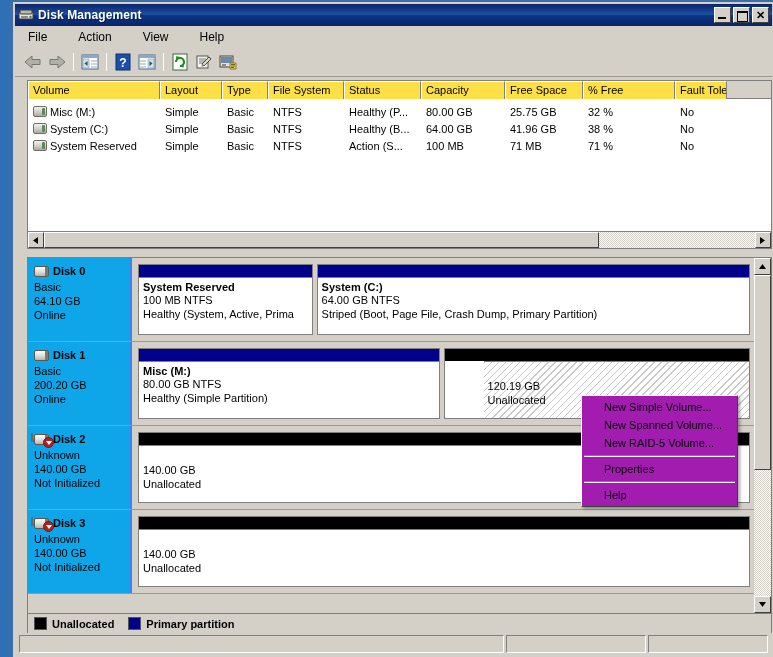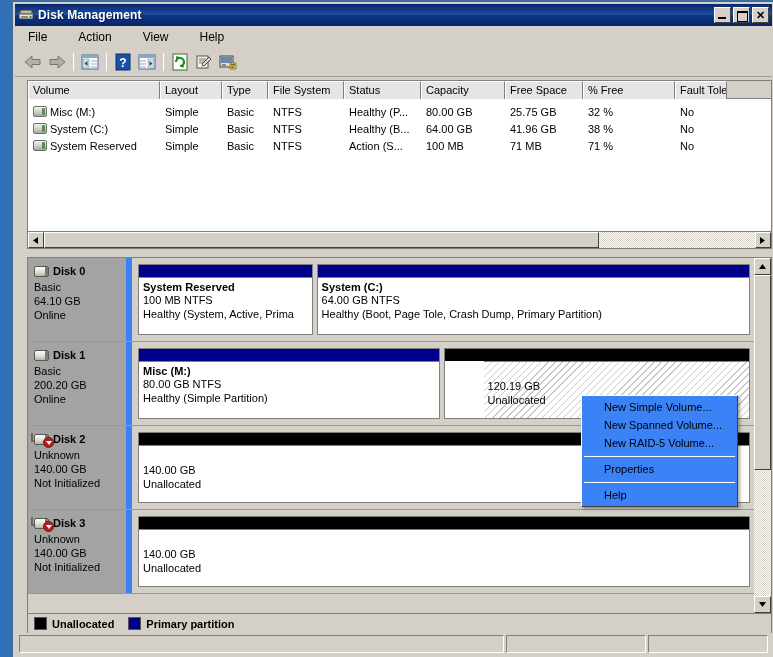--- a/index.html
+++ b/index.html
@@ -93,21 +93,21 @@
     display: flex; height: 18px;
     background: #d4d0c8;
     border-bottom: 1px solid #808080;
   }
   .vh {
     font-size: 11px; color: #000;
     padding: 2px 10px 0 4px;
     border-right: 1px solid #808080;
     border-top: 1px solid #fff;
     border-left: 1px solid #fff;
-    background: #e5e5e5;
+    background: #fde047;
     overflow: hidden; white-space: nowrap;
     flex: 0 0 auto;
     box-sizing: border-box;
     height: 18px;
   }
   .vrow { display: flex; height: 17px; align-items: center; }
   .vc {
     font-size: 11px; color: #000; padding-left: 5px;
     white-space: nowrap; overflow: hidden; flex: 0 0 auto;
   }
@@ -162,23 +162,23 @@
   }
   .disk-row {
     position: relative;
     height: 84px;
     border-bottom: 1px solid #9a9a92;
     display: flex;
     background: #d4d0c8;
   }
   .disk-info {
     width: 104px; flex: 0 0 104px;
-    border-right: 6px solid #3b82f6;
+    border-right: 2px solid #3b82f6;
     padding: 6px 0 0 6px;
-    background: #a3a3a3;
+    background: #0ea5e9;
   }
   .disk-title { font-size: 11px; font-weight: bold; color:#000;
                 display:flex; align-items:center; margin-bottom: 2px; }
   .disk-sub { font-size: 11px; color: #000; line-height: 14px; }
 
   .disk-icon {
     width: 15px; height: 11px; margin-right: 2px; flex: 0 0 auto;
     background: linear-gradient(to bottom, #fbfbfb 0%, #e2e2da 50%, #b4b4ac 100%);
     border: 1px solid #5a5a52; border-radius: 2px; position: relative;
   }
@@ -278,21 +278,21 @@
     height: 18px; background: #d4d0c8;
     border-top: 1px solid #808080; border-left: 1px solid #808080;
     border-right: 1px solid #fff; border-bottom: 1px solid #fff;
     font-size: 11px; padding: 1px 4px; overflow: hidden; white-space: nowrap;
   }
 
   
   #ctxmenu {
     position: absolute; left: 568px; top: 393px;
     width: 157px;
-    background: #3b82f6;
+    background: #a21caf;
     border-top: 1px solid #fff; border-left: 1px solid #fff;
     border-right: 1px solid #404040; border-bottom: 1px solid #404040;
     box-shadow: 2px 2px 3px rgba(0,0,0,0.35);
     padding: 2px 0;
     z-index: 50;
   }
   .ctx-item {
     font-size: 11px; color: #000;
     padding: 3px 8px 3px 22px; white-space: nowrap; cursor: default;
   }
@@ -498,21 +498,21 @@
               <div class="pt-name">System Reserved</div>
               <div class="pt-line">100 MB NTFS</div>
               <div class="pt-line">Healthy (System, Active, Prima</div>
             </div>
           </div>
           <div class="part" style="flex:400 1 0">
             <div class="part-cap cap-primary"></div>
             <div class="part-body">
               <div class="pt-name">System  (C:)</div>
               <div class="pt-line">64.00 GB NTFS</div>
-              <div class="pt-line">Healthy (Boot, Page Tole, Crash Dump, Primary Partition)</div>
+              <div class="pt-line">Striped (Boot, Page File, Crash Dump, Primary Partition)</div>
             </div>
           </div>
         </div>
       </div>
 
       <div class="disk-row">
         <div class="disk-info">
           <div class="disk-title">
             <span class="disk-icon-wrap">
               <span class="disk-icon"></span>

